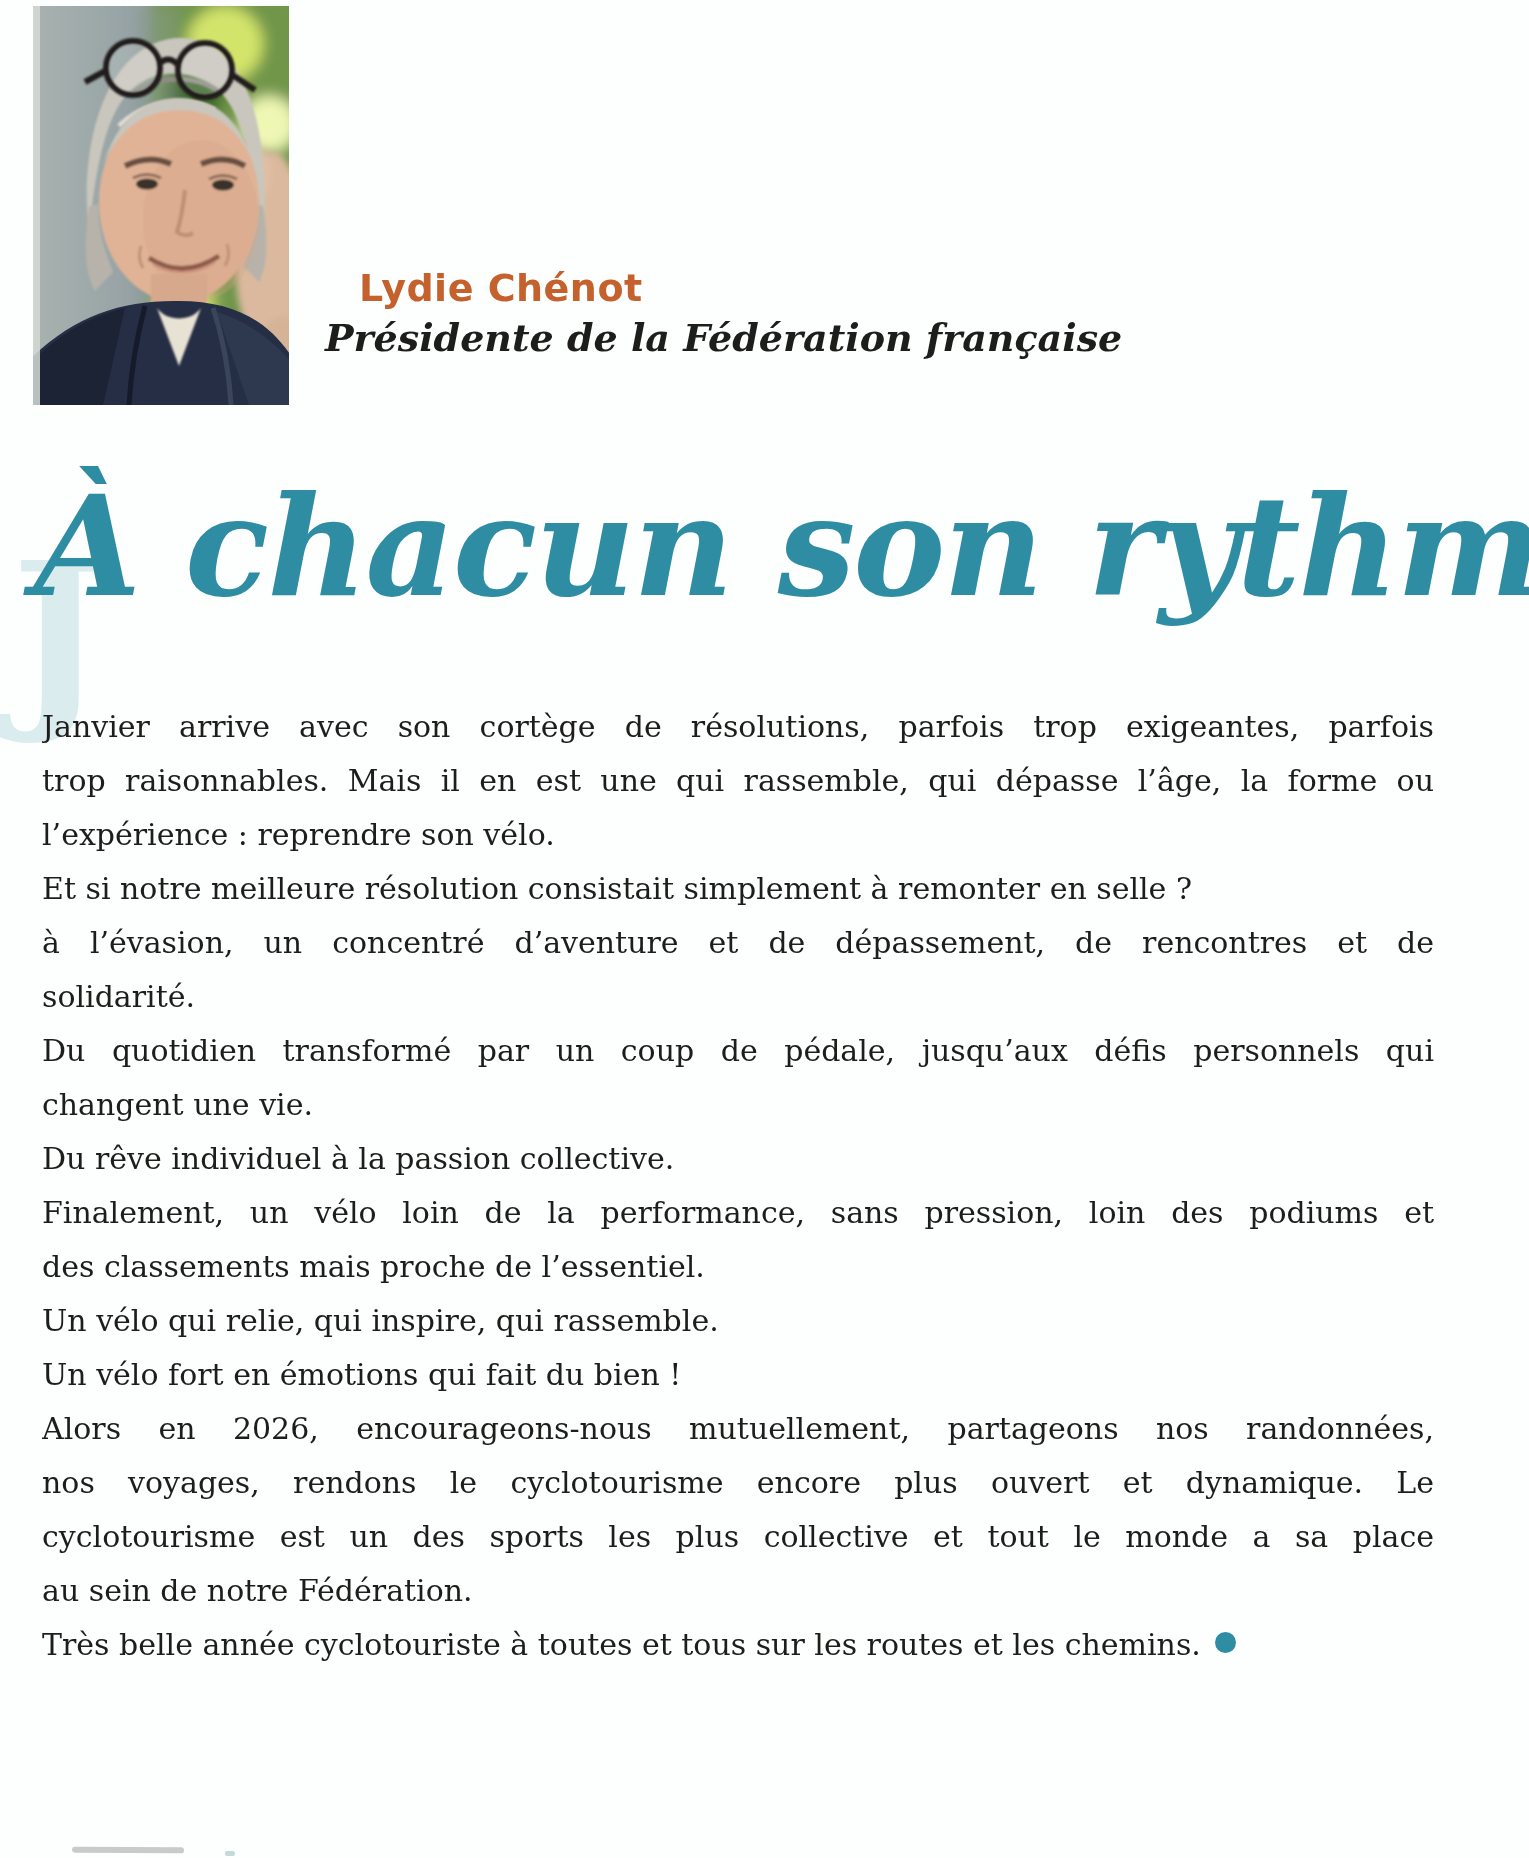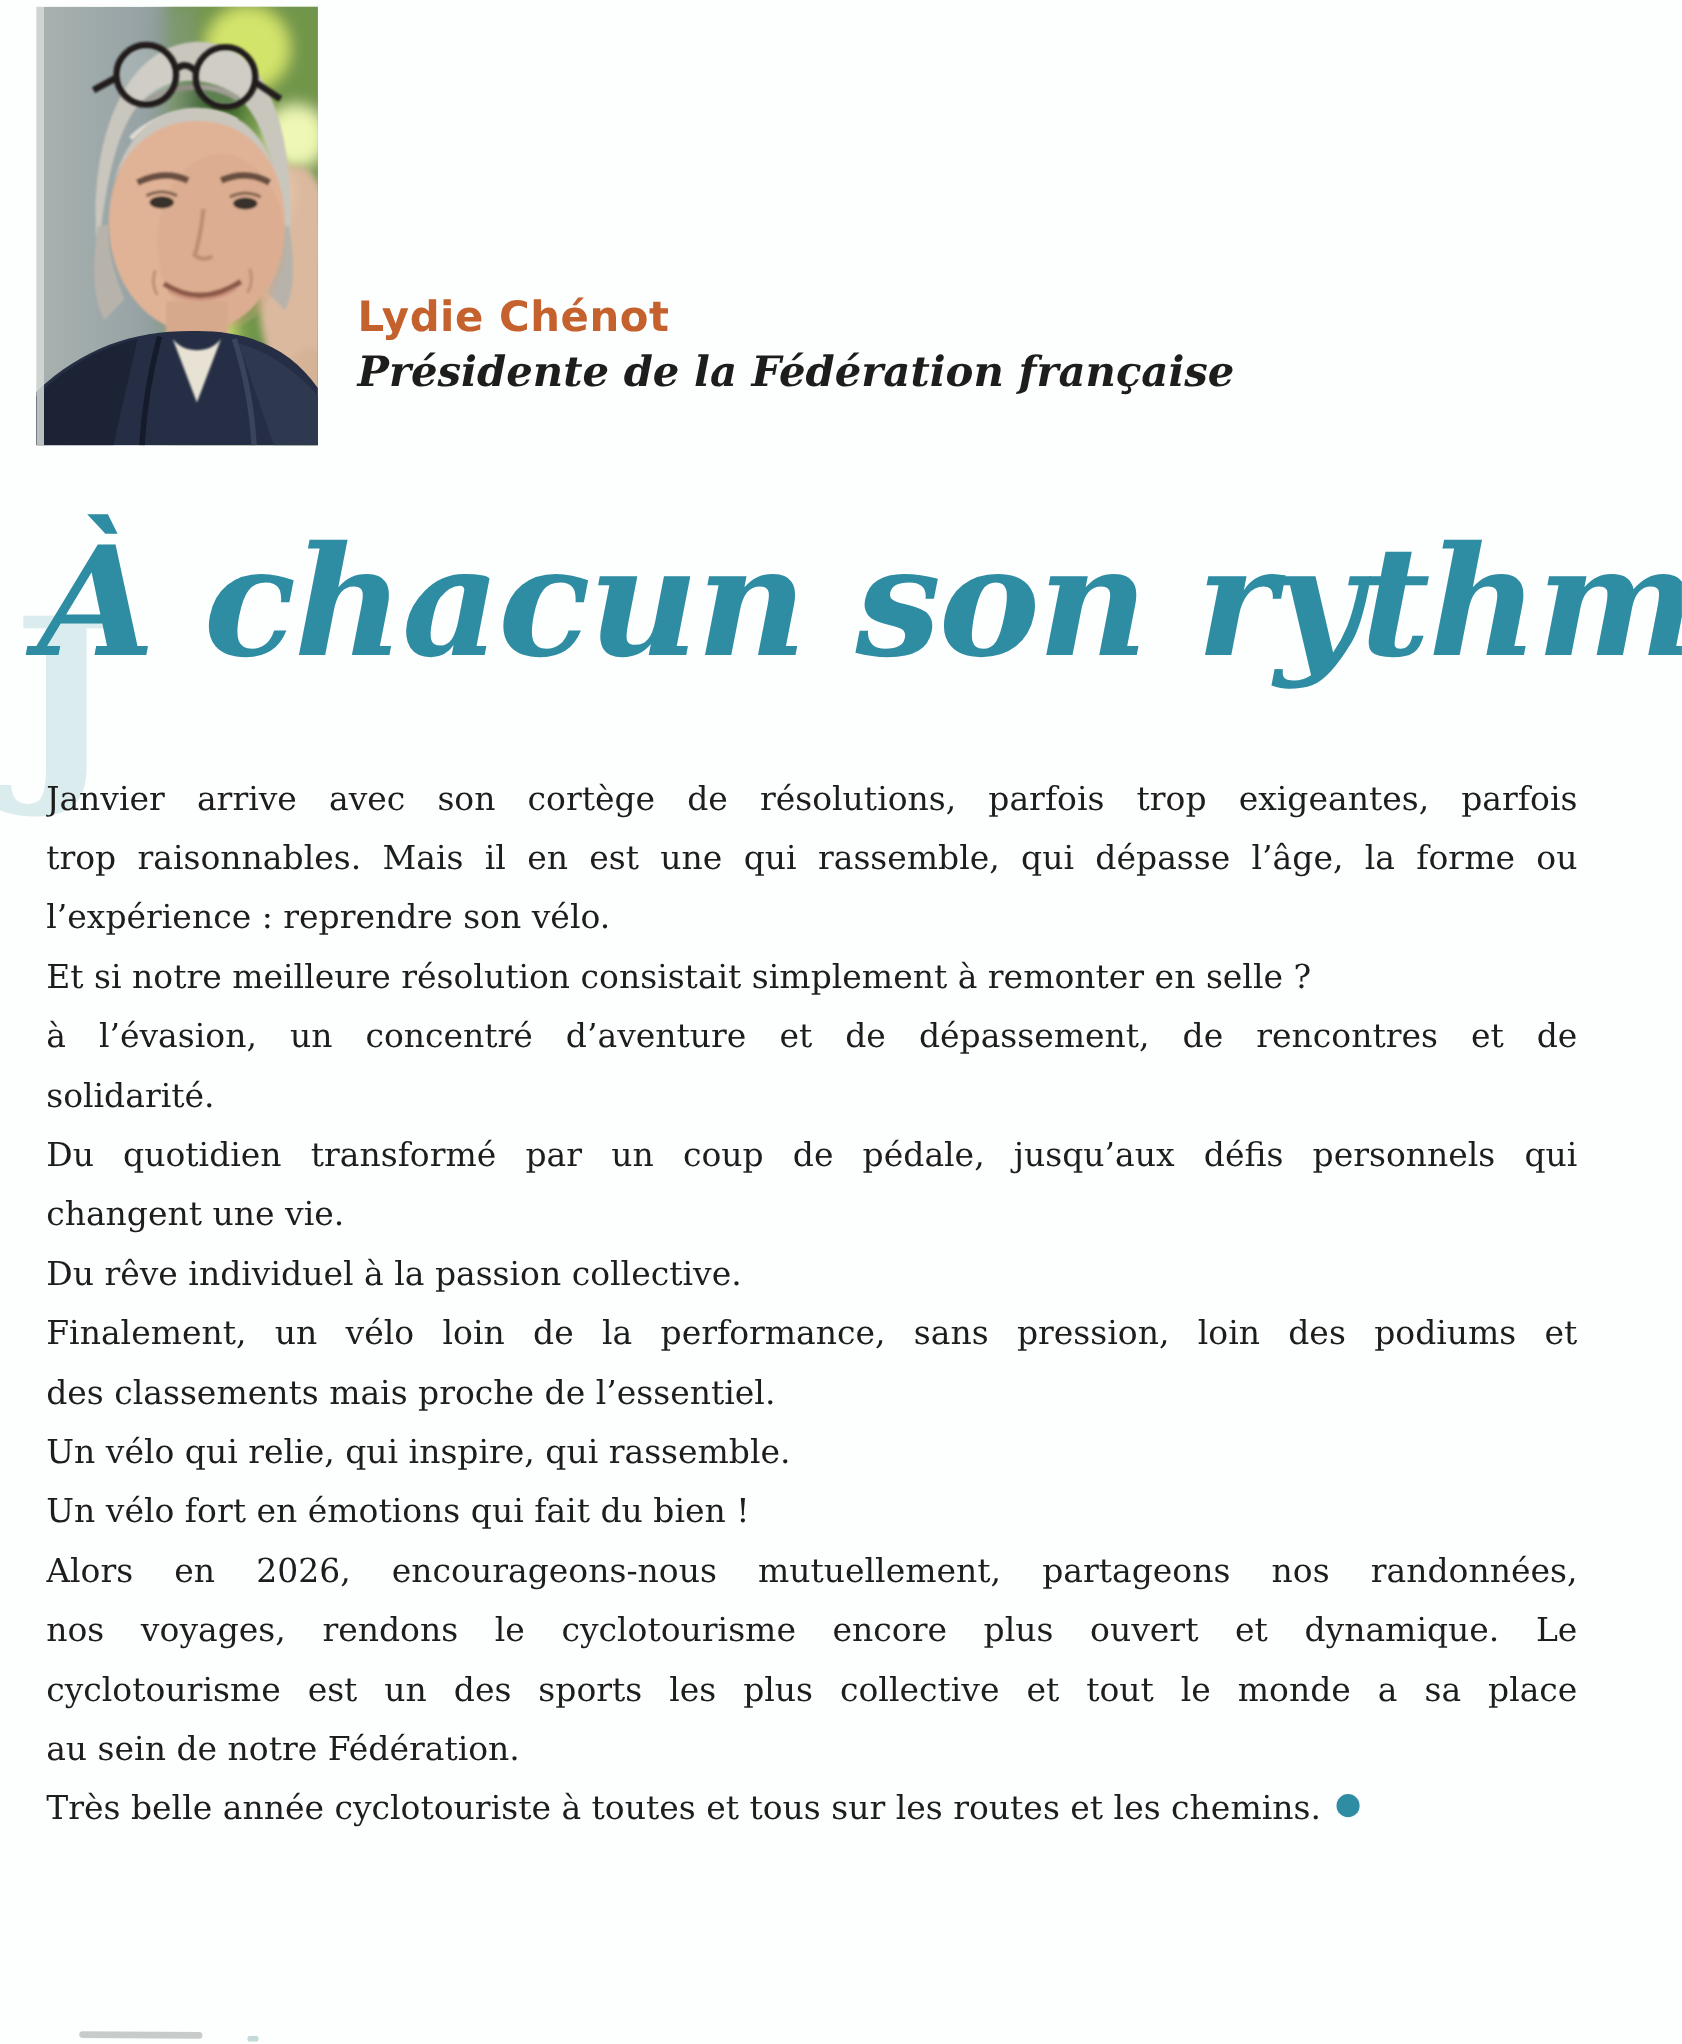--- a/index.html
+++ b/index.html
@@ -29,20 +29,21 @@
   .photo svg{display:block;width:100%;height:100%;}
 
   
   .caption{position:absolute;left:325px;top:266px;width:820px;}
   .caption .name{
     font-family:"DejaVu Sans", sans-serif;
     font-weight:bold;
     font-size:38px;line-height:44px;
     color:var(--orange);
     letter-spacing:.5px;
+    margin-left:34px;
   }
   .caption .role{
     font-family:"DejaVu Serif", serif;
     font-style:italic;font-weight:bold;
     font-size:38px;line-height:47px;
     color:var(--text);
     margin-top:4px;
   }
 
   

